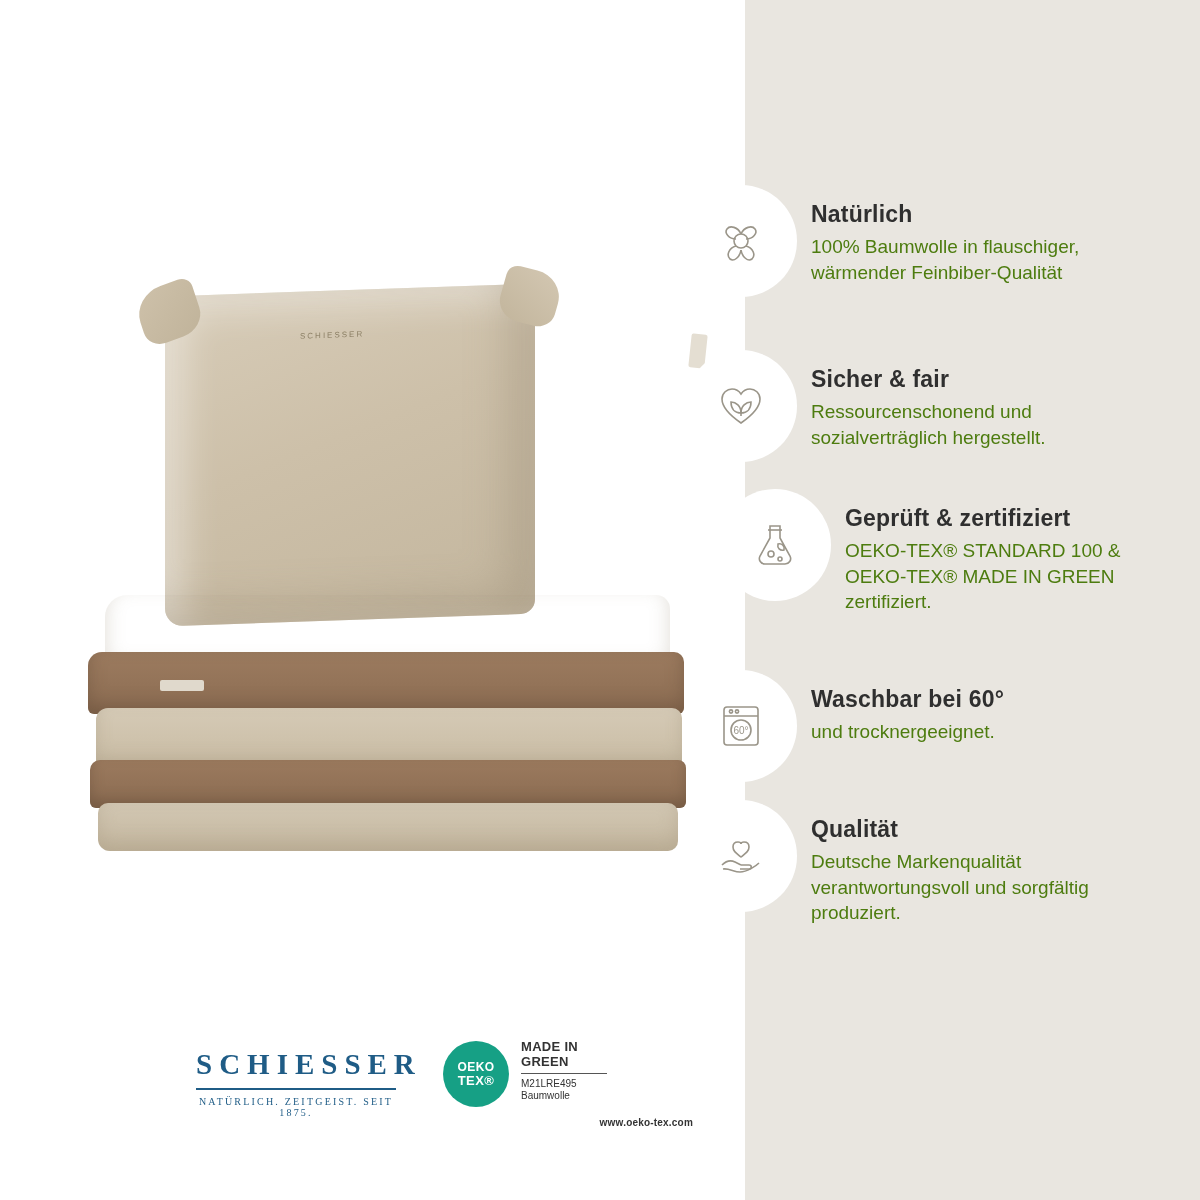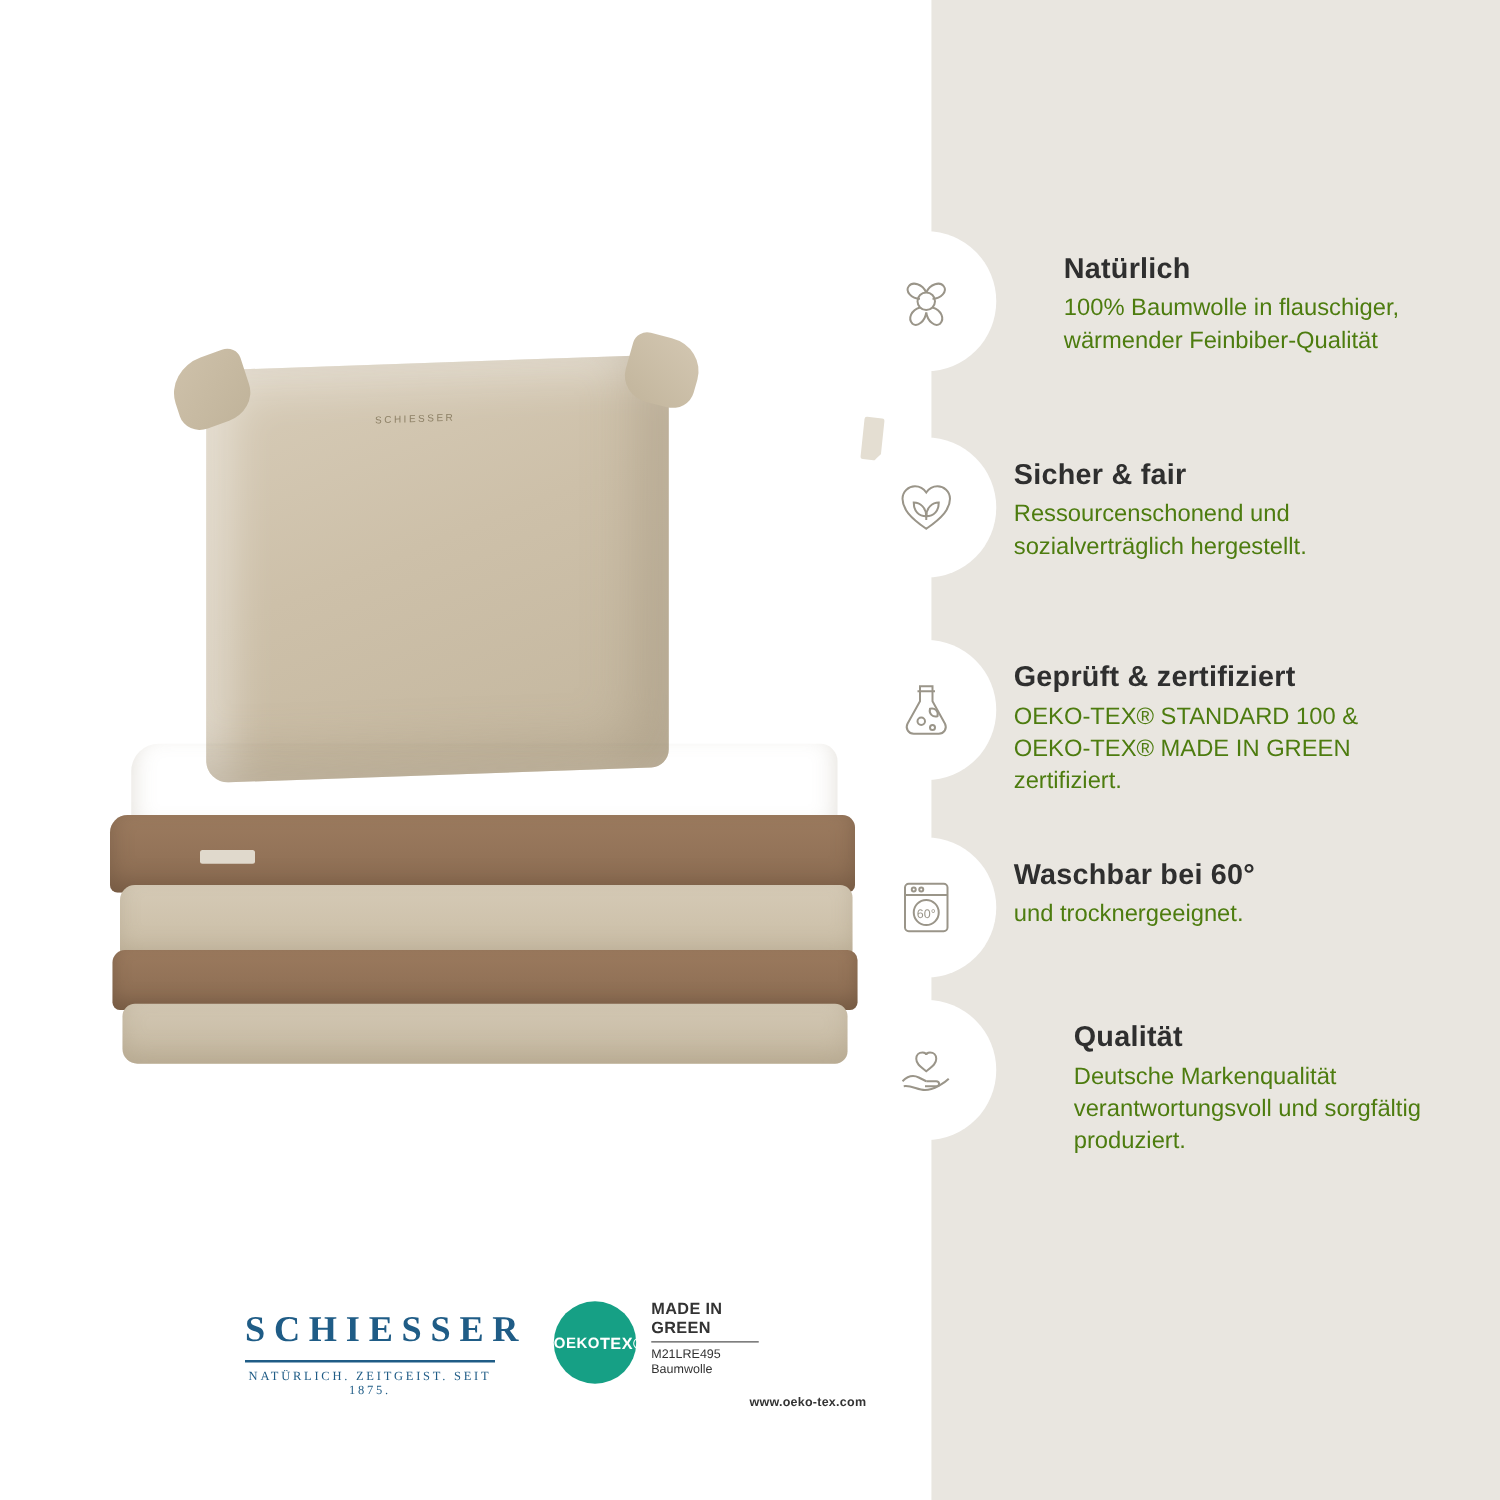--- a/index.html
+++ b/index.html
@@ -92,47 +92,47 @@
   .feat-text{margin-left:14px;padding-top:16px;width:340px;}
   .feat-title{
     font-size:23px;font-weight:bold;color:#2f2f2f;margin:0 0 6px 0;
     font-family:"Liberation Sans",sans-serif;letter-spacing:.2px;
   }
   .feat-desc{
     font-size:19px;color:#4d7c0f;line-height:1.35;margin:0;
     font-family:"Liberation Sans",sans-serif;
   }
 
-  .f1{top:185px;gap:40px;}
+  .f1{top:185px;}
   .f2{top:350px;}
-  .f3{top:512px;}
+  .f3{top:489px;justify-content:flex-end;}
   .f4{top:670px;}
-  .f5{top:800px;gap:48px;}
+  .f5{top:800px;}
 
   .icon-svg{stroke:#9a9589;stroke-width:1.6;fill:none;}
 
   
   .logo-schiesser{
     position:absolute;left:196px;top:1048px;width:200px;text-align:center;
   }
   .logo-word{
     font-size:29px;letter-spacing:7px;color:#1f5c86;font-weight:bold;
     font-family:"Liberation Serif", serif;
   }
   .logo-rule{height:2px;background:#1f5c86;margin:7px 0 6px 0;}
   .logo-sub{
     font-size:10px;letter-spacing:2.2px;color:#1f5c86;
     font-family:"Liberation Serif", serif;
   }
 
   .oeko{position:absolute;left:443px;top:1035px;width:270px;height:110px;}
   .oeko-badge{
     position:absolute;left:0;top:6px;width:66px;height:66px;border-radius:50%;
-    background:#16a085;display:flex;flex-direction:row;align-items:center;
-    justify-content:space-between;color:#fff;
+    background:#16a085;display:flex;flex-direction:column;align-items:center;
+    justify-content:center;color:#fff;
   }
   .oeko-l1{font-size:12px;font-weight:bold;line-height:13px;letter-spacing:.4px;}
   .oeko-l2{font-size:13px;font-weight:bold;line-height:13px;letter-spacing:.4px;}
   .oeko-right{position:absolute;left:78px;top:4px;width:180px;text-align:left;}
   .mig{font-size:13px;font-weight:bold;color:#333;line-height:15px;letter-spacing:.3px;}
   .mig-rule{height:1px;background:#555;width:86px;margin:4px 0 4px 0;}
   .mig-code{font-size:10px;color:#333;line-height:12px;}
   .oeko-url{
     position:absolute;left:0;top:82px;width:250px;text-align:right;
     font-size:10px;font-weight:bold;color:#333;letter-spacing:.2px;

